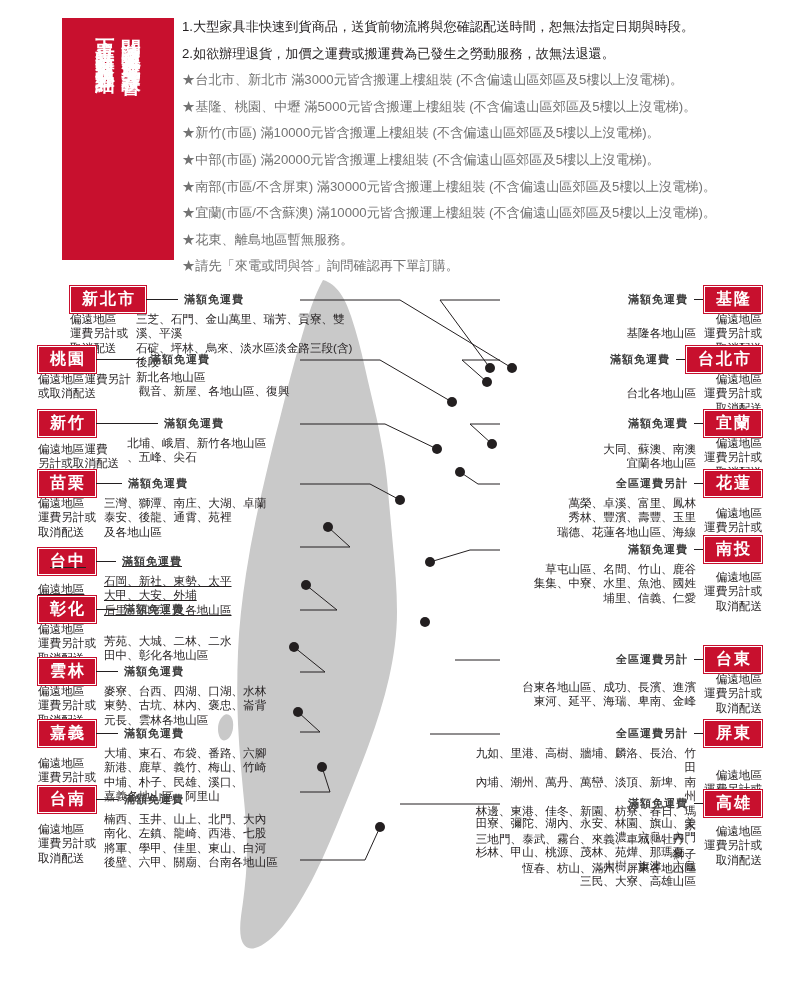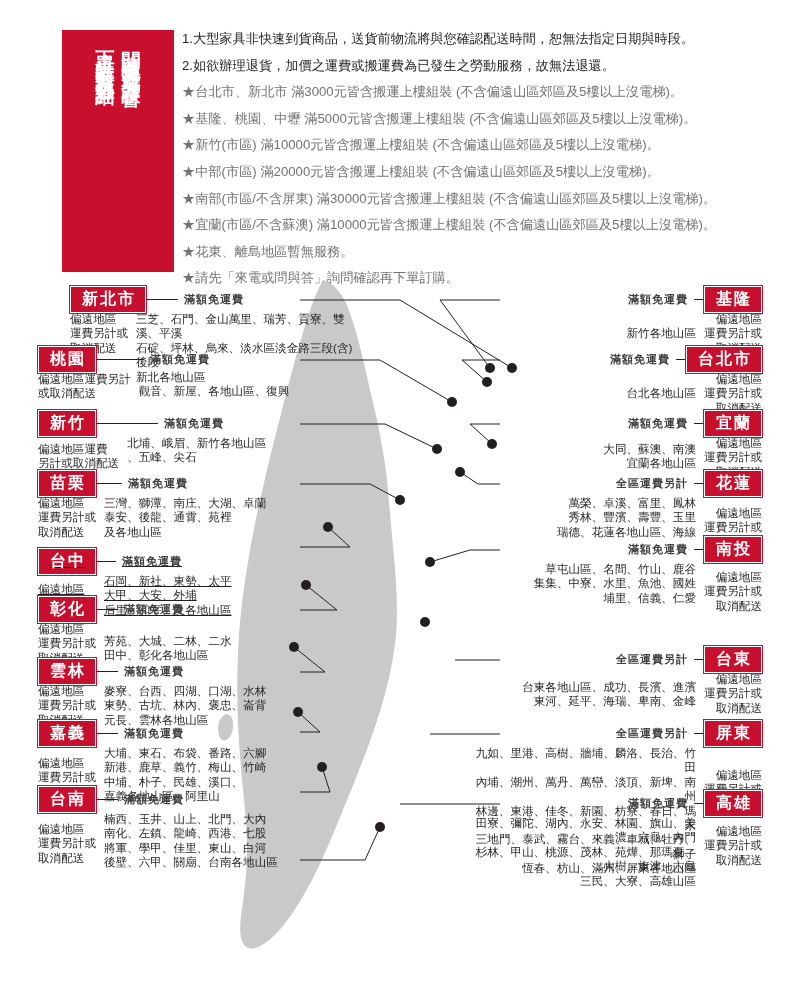--- a/index.html
+++ b/index.html
@@ -8,21 +8,21 @@
     width: 800px; height: 1000px;
     background: #ffffff;
     font-family: "Liberation Sans", sans-serif;
     color: #231f20;
     position: relative;
     overflow: hidden;
   }
 
   
   #notice {
-    position: absolute; left: 0; top: 16px; width: 740px; height: 272px;
+    position: absolute; left: 0; top: 4px; width: 740px; height: 272px;
   }
   #notice-badge {
     position: absolute; left: 62px; top: 14px;
     width: 112px; height: 242px;
     background: #c8102e;
     display: flex; flex-direction: row-reverse; justify-content: center;
     align-items: flex-start;
     padding-top: 6px;
   }
   #notice-badge .vcol {
@@ -362,21 +362,21 @@
   <div class="region right" style="left:462px; top:16px;">
     <div class="rhead">
       <div class="tag">基隆</div>
       <div class="rule" style="width:10px"></div>
       <div class="fee">滿額免運費</div>
     </div>
     <div class="rbody">
       <div class="remote" style="white-space:pre-line">偏遠地區
 運費另計或
 取消配送</div>
-      <div class="towns" style="white-space:pre-line; padding-top:14px">新竹各地山區</div>
+      <div class="towns" style="white-space:pre-line; padding-top:14px">基隆各地山區</div>
     </div>
   </div>
 
   <div class="region right" style="left:462px; top:76px;">
     <div class="rhead">
       <div class="tag">台北市</div>
       <div class="rule" style="width:10px"></div>
       <div class="fee">滿額免運費</div>
     </div>
     <div class="rbody">

